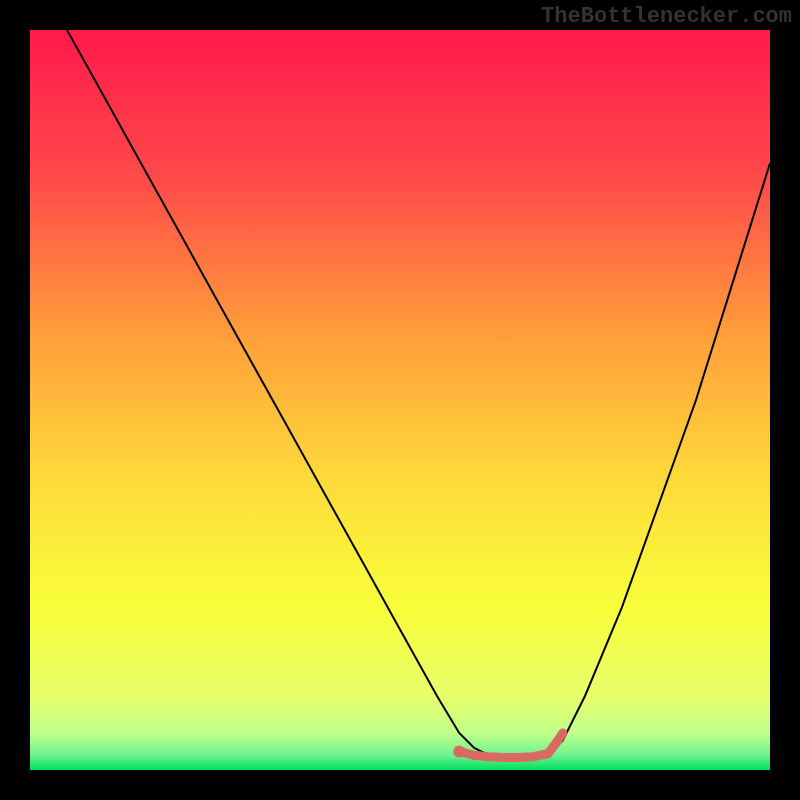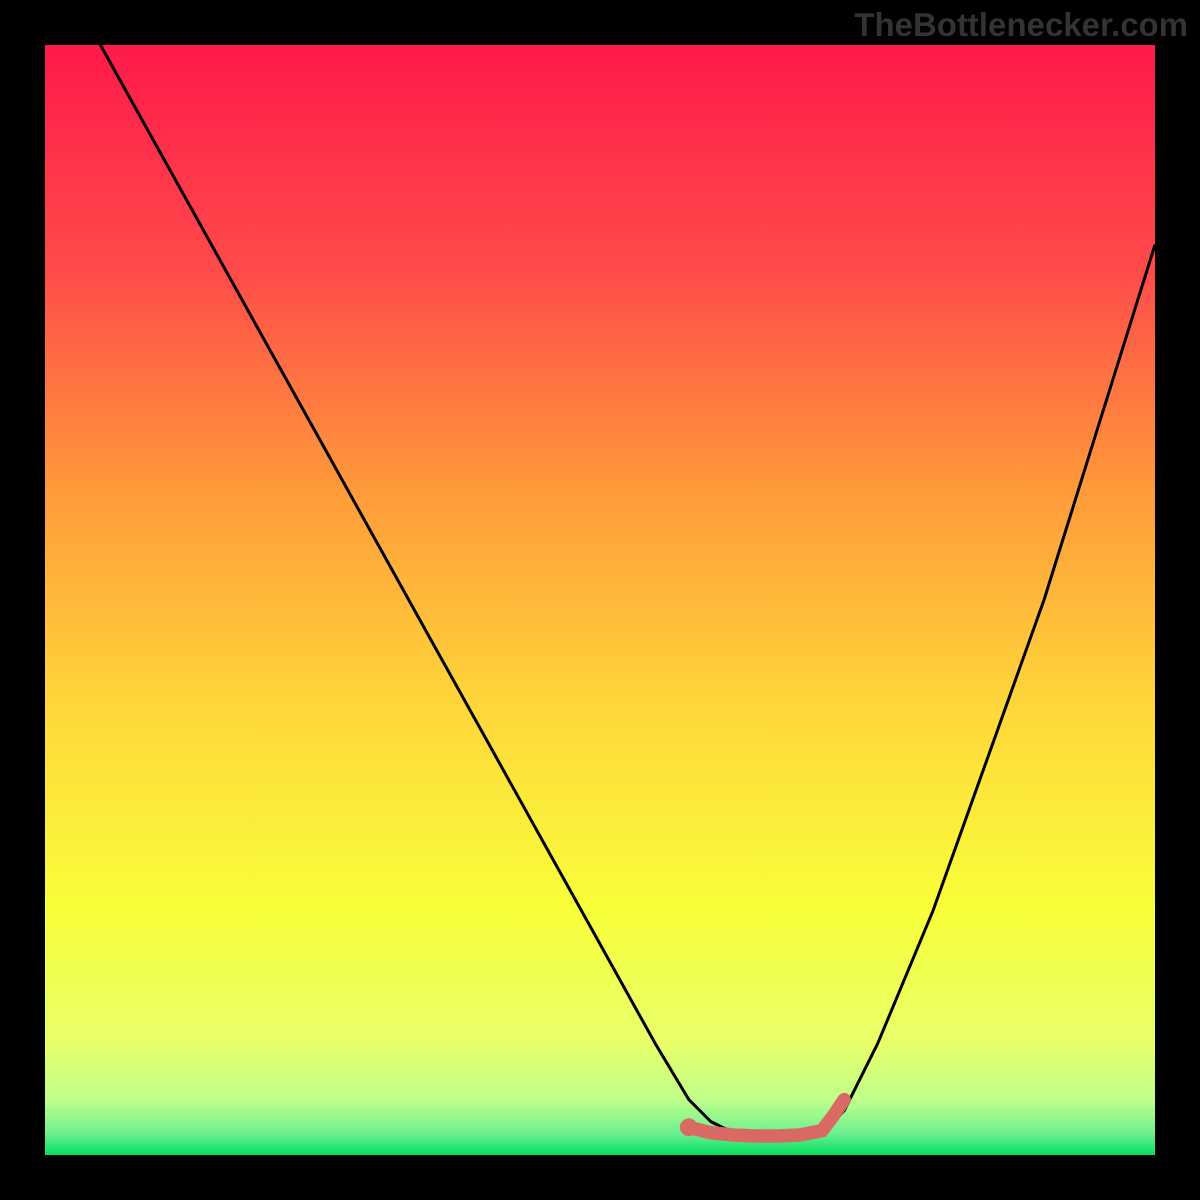--- a/index.html
+++ b/index.html
@@ -12,20 +12,21 @@
     font-family: Arial, sans-serif;
   }
   .watermark {
     position: absolute;
     top: 4px;
     right: 8px;
     color: #333;
     font-size: 22px;
     font-weight: bold;
     z-index: 10;
+    font-family: Liberation Mono, monospace;
   }
   .plot-area {
     position: absolute;
     left: 30px;
     top: 30px;
     width: 740px;
     height: 740px;
     overflow: hidden;
   }
   .gradient-bg {

